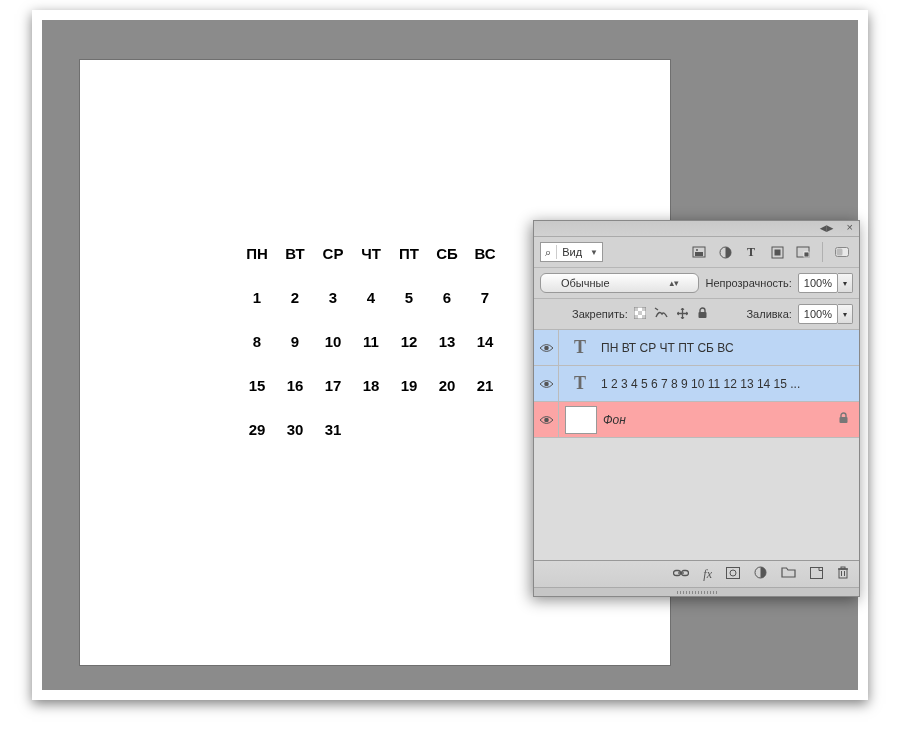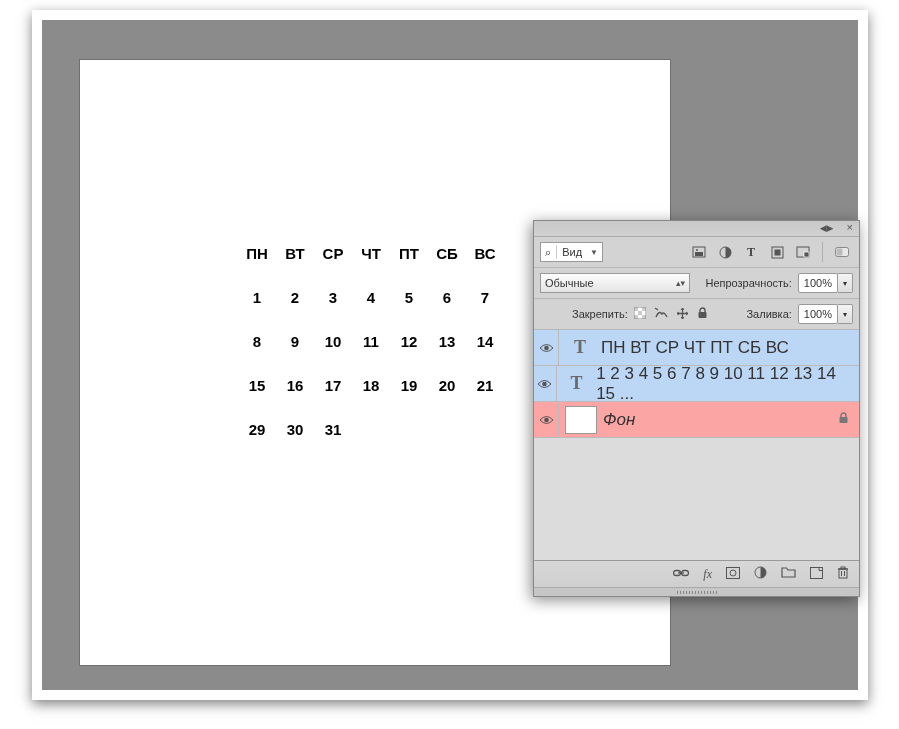--- a/index.html
+++ b/index.html
@@ -143,23 +143,23 @@
     padding:5px 6px;
     border-bottom:1px solid #b6b6b6;
     gap:6px;
   }
   .select {
     background:linear-gradient(#fefefe,#e4e4e4);
     border:1px solid #999;
     height:18px;
     display:flex;
     align-items:center;
-    padding:0 4px;
+    padding:0 20px;
     font-size:11px;
-    border-radius:0;
+    border-radius:6px;
   }
   .select .chev{font-size:9px;margin-left:auto;color:#555;}
   .label {font-size:11px;color:#333;margin-left:32px;}
   .pct-box {
     background:#fff;border:1px solid #999;height:18px;display:flex;align-items:center;
     padding:0 5px;font-size:11px;border-radius:2px;
   }
   .pct-btn {
     background:linear-gradient(#f5f5f5,#ddd);border:1px solid #999;border-left:none;
     height:18px;width:14px;display:flex;align-items:center;justify-content:center;
@@ -185,21 +185,21 @@
   .eye-col {
     width:24px;height:100%;display:flex;align-items:center;justify-content:center;
     border-right:1px solid #bbb;
   }
   .thumb {
     width:30px;height:26px;display:flex;align-items:center;justify-content:center;
     border:1px solid #999;background:#fff;font-family:"Times New Roman",serif;
     font-size:18px;font-weight:bold;color:#555;
   }
   .thumb.text{background:transparent;border:none;color:#6a6a6a;}
-  .layer-name{font-size:17px;color:#333;}
+  .layer-name{font-size:12px;color:#333;}
   .layer .bg-name{font-style:italic;}
   .layer .lock{margin-left:auto;font-size:12px;color:#555;margin-right:4px;}
 
   
   .panel-footer{
     border-top:1px solid #999;
     background:linear-gradient(#d8d8d8,#cfcfcf);
     height:26px;display:flex;align-items:center;justify-content:flex-end;
     gap:14px;padding:0 10px;font-size:12px;color:#555;
   }

